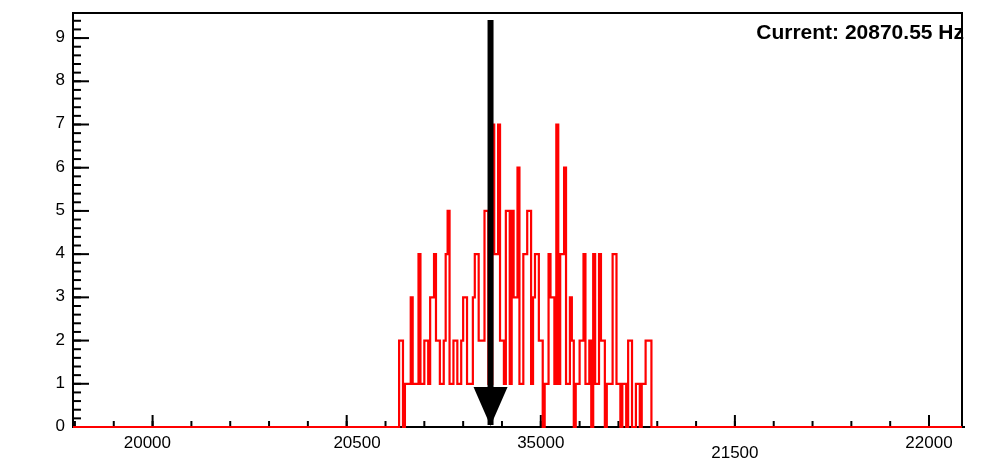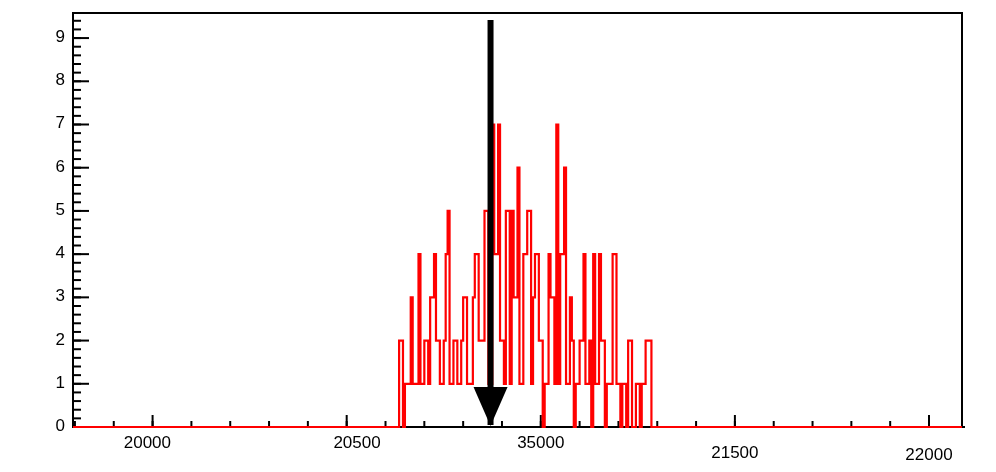--- a/index.html
+++ b/index.html
@@ -119,27 +119,28 @@
       <line id="marker-line" stroke="#000000" stroke-width="6" x1="490.53884279475955" y1="20" x2="490.53884279475955" y2="425"></line>
       <polygon id="marker-head" fill="#000000" points="473.53884279475955,387 507.53884279475955,387 490.53884279475955,426"></polygon>
     </g>
   </svg>
 
   <div id="labels-layer">
       <div class="tick-label " style="left: 103px; top: 433px; width: 68px; text-align: right;">20000</div>
       <div class="tick-label " style="left: 312.688px; top: 433px; width: 68px; text-align: right;">20500</div>
       <div class="tick-label " style="left: 506.793px; top: 433px; width: 68px; text-align: center;">35000</div>
       <div class="tick-label " style="left: 700.897px; top: 443px; width: 68px; text-align: center;">21500</div>
-      <div class="tick-label " style="left: 895.002px; top: 433px; width: 68px; text-align: center; margin-top: 12px;">22000</div>
+      <div class="tick-label " style="left: 895.002px; top: 433px; width: 68px; text-align: center;">22000</div>
       <div class="tick-label ytick-label" style="left: 27px; top: 416px; width: 38px;">0</div>
       <div class="tick-label ytick-label" style="left: 27px; top: 372.785px; width: 38px;">1</div>
       <div class="tick-label ytick-label" style="left: 27px; top: 329.57px; width: 38px;">2</div>
       <div class="tick-label ytick-label" style="left: 27px; top: 286.355px; width: 38px;">3</div>
       <div class="tick-label ytick-label" style="left: 27px; top: 243.14px; width: 38px;">4</div>
       <div class="tick-label ytick-label" style="left: 27px; top: 199.925px; width: 38px;">5</div>
       <div class="tick-label ytick-label" style="left: 27px; top: 156.71px; width: 38px;">6</div>
       <div class="tick-label ytick-label" style="left: 27px; top: 113.495px; width: 38px;">7</div>
       <div class="tick-label ytick-label" style="left: 27px; top: 70.2797px; width: 38px;">8</div>
       <div class="tick-label ytick-label" style="left: 27px; top: 27.0647px; width: 38px;">9</div>
     </div>
 
+  <div id="stat-title">Current: 20870.55 Hz</div>
 
 </div>
 
 </body></html>

